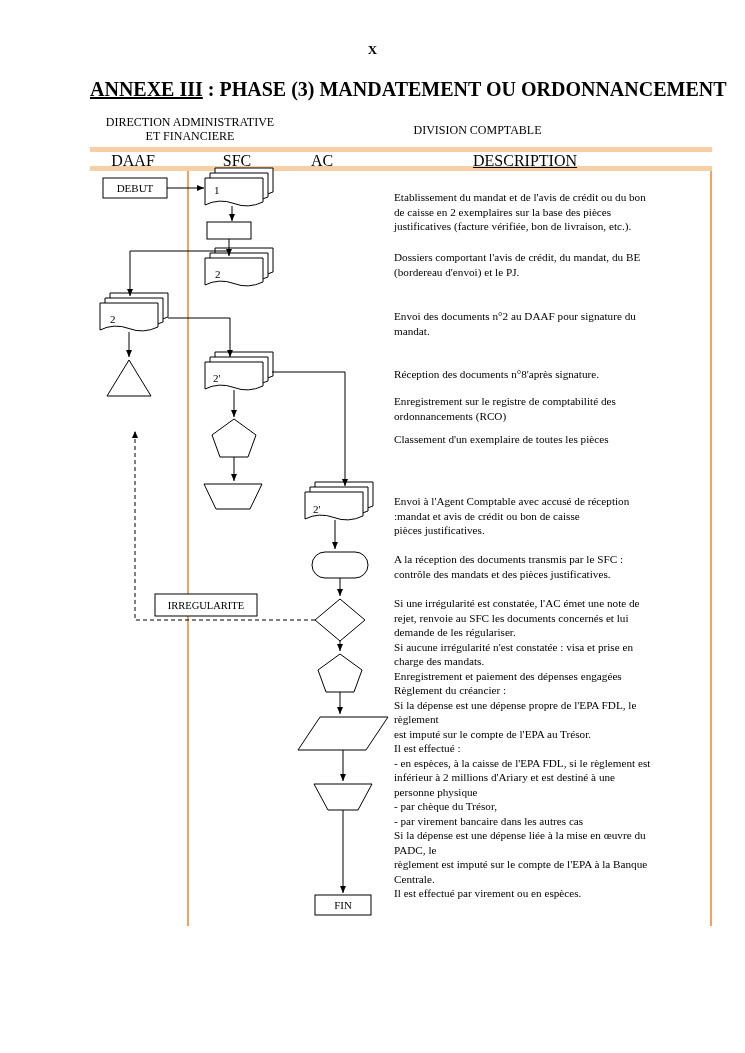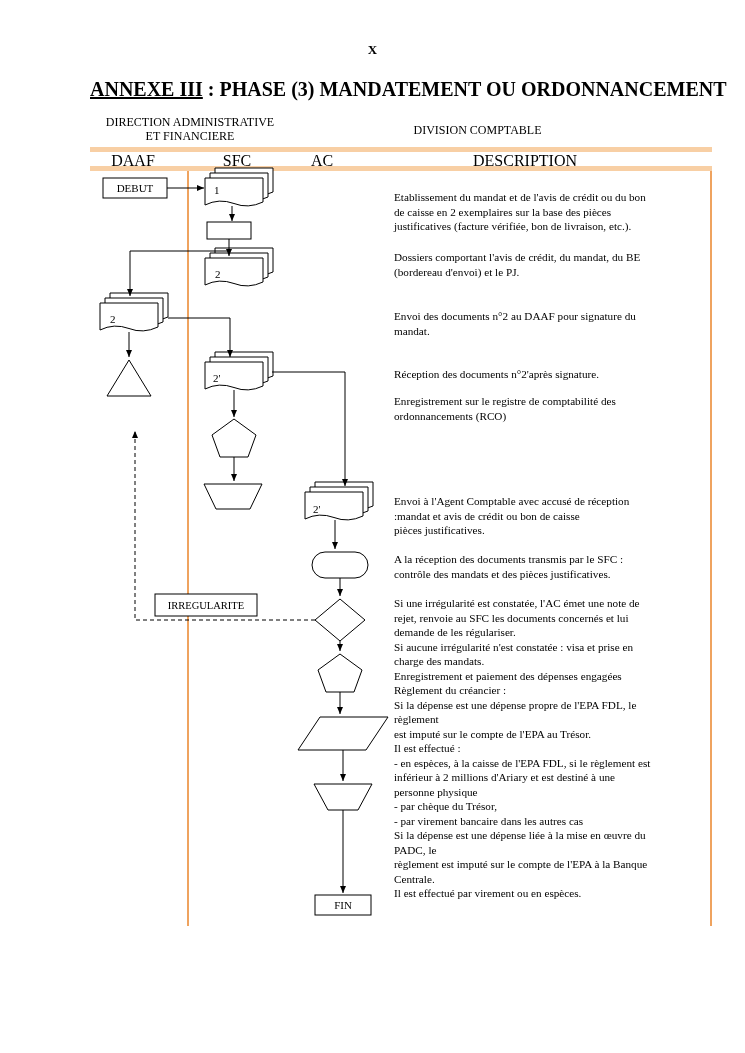--- a/index.html
+++ b/index.html
@@ -10,21 +10,21 @@
     .title{top:78px;left:90px;font-weight:bold;font-size:20px;white-space:nowrap;}
     .title .u{text-decoration:underline;}
     .th-left{top:115px;left:95px;width:190px;text-align:center;font-size:12px;line-height:14px;}
     .th-right{top:123px;left:380px;width:195px;text-align:center;font-size:12px;}
     .band{left:90px;width:622px;height:5px;background:#F8CFA4;}
     .band1{top:147px;} .band2{top:166px;}
     .rule-v{width:2px;background:#EFA35F;top:171px;height:755px;}
     .rule-left{left:187px;} .rule-right{left:710px;}
     .col-label{top:152px;font-size:16px;text-align:center;}
     .col-daaf{left:98px;width:70px;} .col-sfc{left:202px;width:70px;text-align:center;}
-    .col-ac{left:287px;width:70px;} .col-desc{left:425px;width:200px;}
+    .col-ac{left:287px;width:70px;} .col-desc{left:425px;width:200px;text-decoration:underline;}
     .desc{left:394px;width:326px;font-size:11.2px;line-height:14.5px;white-space:pre-line;}
     svg.flow{position:absolute;top:0;left:0;}
     .shape{fill:#fff;stroke:#000;stroke-width:1;}
     .connector{fill:none;stroke:#000;stroke-width:1;marker-end:url(#arw);}
     .dashed{stroke-dasharray:4 3;}
     svg text{font-family:"Liberation Serif",serif;font-size:11px;fill:#000;}
     svg text.sm{font-size:10.5px;}
     .ctr{text-anchor:middle;}
   </style>
 </head>
@@ -135,23 +135,24 @@
     </g>
   </svg>
 
   <div class="abs desc" style="top:190px">Etablissement du mandat et de l'avis de crédit ou du bon
 de caisse en 2 exemplaires sur la base des pièces
 justificatives (facture vérifiée, bon de livraison, etc.).</div>
   <div class="abs desc" style="top:250px">Dossiers comportant l'avis de crédit, du mandat, du BE
 (bordereau d'envoi) et le PJ.</div>
   <div class="abs desc" style="top:309px">Envoi des documents n°2 au DAAF pour signature du
 mandat.</div>
-  <div class="abs desc" style="top:367px">Réception des documents n°2'après signature.</div>
+  <div class="abs desc" style="top:367px">Réception des documents n°8'après signature.</div>
   <div class="abs desc" style="top:394px">Enregistrement sur le registre de comptabilité des
 ordonnancements (RCO)</div>
+  <div class="abs desc" style="top:432px">Classement d'un exemplaire de toutes les pièces</div>
   <div class="abs desc" style="top:494px">Envoi à l'Agent Comptable avec accusé de réception
 :mandat et avis de crédit ou bon de caisse
 pièces justificatives.</div>
   <div class="abs desc" style="top:552px">A la réception des documents transmis par le SFC :
 contrôle des mandats et des pièces justificatives.</div>
   <div class="abs desc" style="top:596px">Si une irrégularité est constatée, l'AC émet une note de
 rejet, renvoie au SFC les documents concernés et lui
 demande de les régulariser.
 Si aucune irrégularité n'est constatée : visa et prise en
 charge des mandats.

